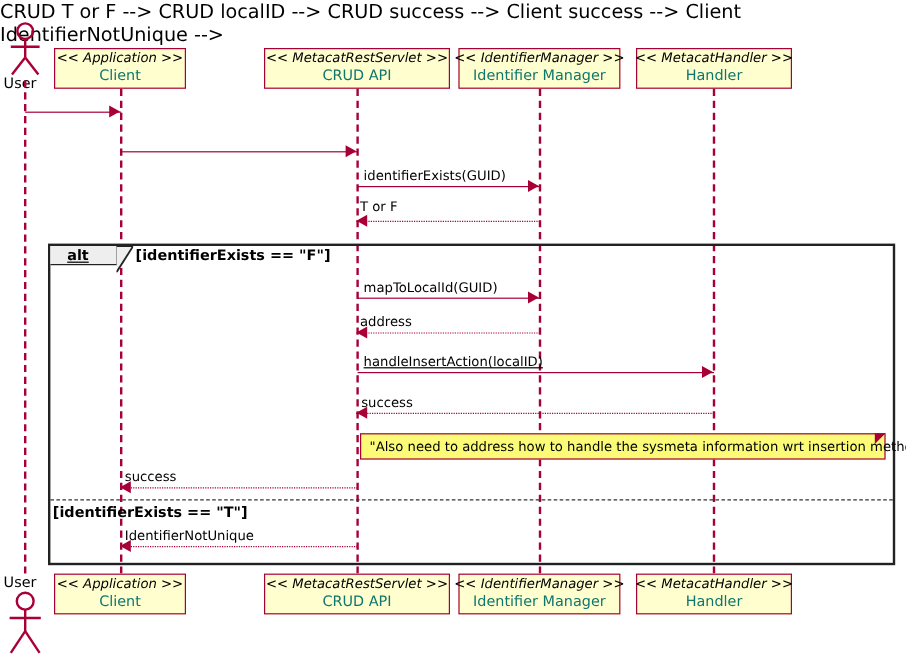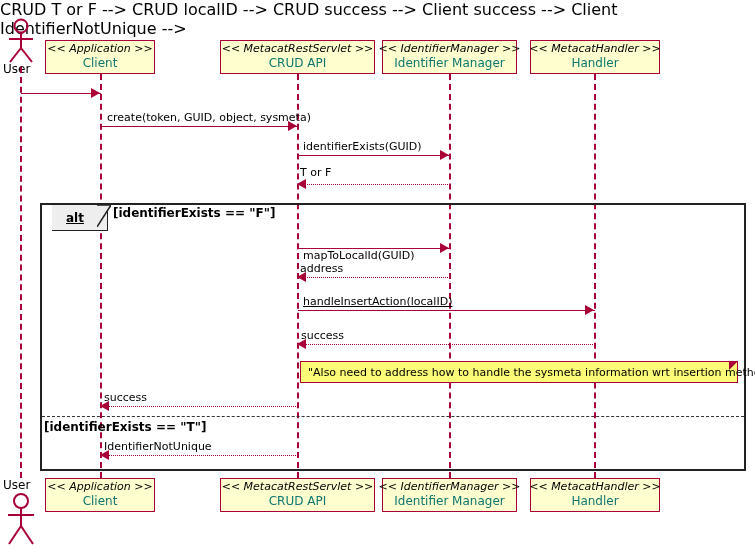--- a/index.html
+++ b/index.html
@@ -80,21 +80,21 @@
 
   
   <div class="lifeline" style="left:20px;top:67px;height:411px;"></div>
   <div class="lifeline" style="left:100px;top:74px;height:404px;"></div>
   <div class="lifeline" style="left:297px;top:74px;height:404px;"></div>
   <div class="lifeline" style="left:449px;top:74px;height:404px;"></div>
   <div class="lifeline" style="left:594px;top:74px;height:404px;"></div>
 
   
   <div class="frame" style="left:40px;top:203px;width:706px;height:268px;"></div>
-  <div class="frame-tab" style="left:52px;top:205px;width:56px;height:26px;text-decoration:underline;">
+  <div class="frame-tab" style="left:42px;top:205px;width:56px;height:16px;text-decoration:underline;">
     <span>alt</span>
   </div>
   
   <svg style="position:absolute;left:97px;top:205px;" width="14" height="22" viewBox="0 0 14 22">
     <polygon points="0,0 14,0 0,22" fill="#EEEEEE" stroke="none"></polygon>
     <line x1="0" y1="0" x2="14" y2="0" stroke="#222" stroke-width="1.5"></line>
     <line x1="14" y1="0" x2="0" y2="22" stroke="#222" stroke-width="1.5"></line>
   </svg>
   <div class="frame-cond" style="left:113px;top:206px;">[identifierExists == "F"]</div>
 
@@ -104,36 +104,35 @@
   
 
   
   <div class="msg-line" style="left:21px;top:93px;width:80px;"></div>
   <div class="arrow-r" style="left:91px;top:88px;"></div>
   <div class="msg-label" style="left:28px;top:79px;"></div>
 
   
   <div class="msg-line" style="left:101px;top:126px;width:197px;"></div>
   <div class="arrow-r" style="left:288px;top:121px;"></div>
-  <div class="msg-label" style="left:107px;top:111px;">create(token, GUID, object, sysmeta)</div>
 
   
   <div class="msg-line" style="left:298px;top:155px;width:152px;"></div>
   <div class="arrow-r" style="left:440px;top:150px;"></div>
   <div class="msg-label" style="left:303px;top:140px;">identifierExists(GUID)</div>
 
    CRUD  T or F --&gt;
   <div class="msg-line ret" style="left:297px;top:184px;width:153px;"></div>
   <div class="arrow-l" style="left:297px;top:179px;"></div>
   <div class="msg-label" style="left:300px;top:166px;">T or F</div>
 
   
   <div class="msg-line" style="left:298px;top:248px;width:152px;"></div>
   <div class="arrow-r" style="left:440px;top:243px;"></div>
-  <div class="msg-label" style="left:303px;top:233px;margin-top:16px;">mapToLocalId(GUID)</div>
+  <div class="msg-label" style="left:303px;top:233px;">mapToLocalId(GUID)</div>
 
    CRUD localID --&gt;
   <div class="msg-line ret" style="left:297px;top:277px;width:153px;"></div>
   <div class="arrow-l" style="left:297px;top:272px;"></div>
   <div class="msg-label" style="left:300px;top:262px;">address</div>
 
   
   <div class="msg-line" style="left:298px;top:310px;width:297px;"></div>
   <div class="arrow-r" style="left:585px;top:305px;"></div>
   <div class="msg-label" style="left:303px;top:295px;text-decoration:underline;">handleInsertAction(localID)</div>

